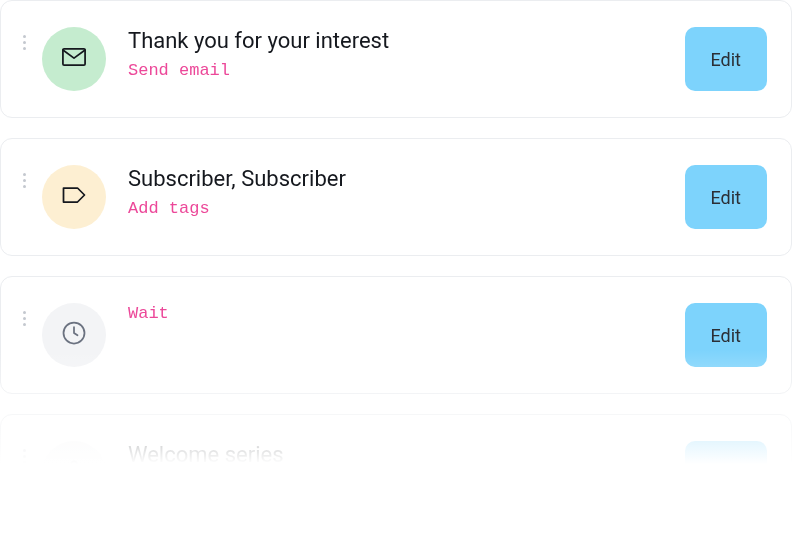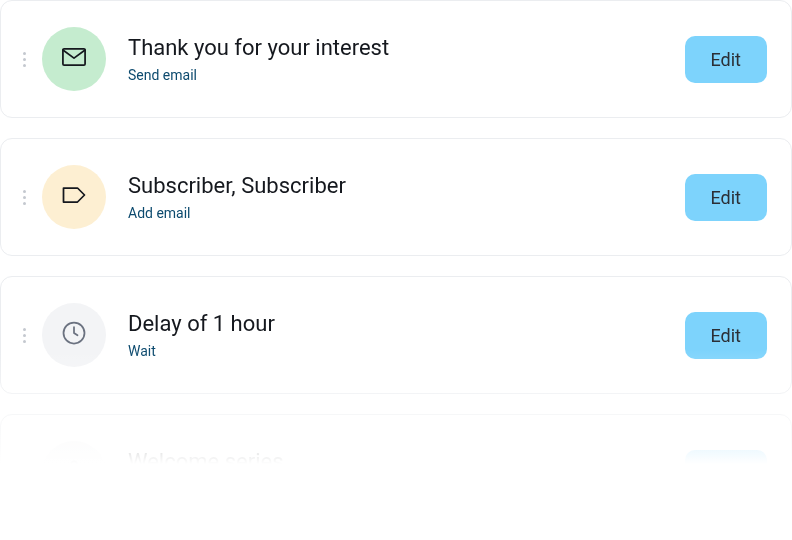--- a/index.html
+++ b/index.html
@@ -11,21 +11,20 @@
       overflow: hidden;
     }
     .list {
       padding: 0;
     }
     .card {
       border: 1px solid #ebedf0;
       border-radius: 12px;
       background: #ffffff;
       display: flex;
-      align-items: center;
       padding: 26px 24px 26px 14px;
       margin: 0 0 20px 0;
     }
     .card:first-child { margin-top: 0; }
     .drag-handle {
       display: flex;
       flex-direction: column;
       gap: 3px;
       padding: 8px 10px 8px 8px;
       cursor: grab;
@@ -56,23 +55,24 @@
       min-width: 0;
     }
     .title {
       font-size: 22px;
       font-weight: 400;
       color: #15181e;
       line-height: 1.3;
       margin-bottom: 4px;
     }
     .subtitle {
-      font-size: 14px;
-      color: #0c4a6e;
+      font-size: 17px;
+      color: #ec4899;
       line-height: 1.3;
+      font-family: Liberation Mono, monospace;
     }
     .edit-btn {
       background: #7dd3fc;
       border: none;
       border-radius: 10px;
       padding: 13px 26px;
       font-size: 18px;
       color: #2b2f36;
       cursor: pointer;
       font-family: inherit;
@@ -121,41 +121,40 @@
     </div>
     <div class="avatar avatar-cream">
       <span>
         <svg viewBox="0 0 24 24" fill="none" stroke="#15181e" stroke-width="1.5" stroke-linejoin="round" stroke-linecap="round">
           <path d="M3 6 H15 L21 12 L15 18 H3 Z"></path>
         </svg>
       </span>
     </div>
     <div class="content">
       <div class="title">Subscriber, Subscriber</div>
-      <div class="subtitle">Add email</div>
+      <div class="subtitle">Add tags</div>
     </div>
     <button class="edit-btn">Edit</button>
   </div>
 
   <div class="card">
     <div class="drag-handle">
       <span class="dot"></span>
         <span class="dot"></span>
         <span class="dot"></span>
     </div>
     <div class="avatar avatar-gray">
       <span>
         <svg viewBox="0 0 24 24" fill="none" stroke="#6b7280" stroke-width="1.5" stroke-linecap="round" stroke-linejoin="round">
           <circle cx="12" cy="12" r="9"></circle>
           <path d="M12 7 V12 L15 14"></path>
         </svg>
       </span>
     </div>
     <div class="content">
-      <div class="title">Delay of 1 hour</div>
       <div class="subtitle">Wait</div>
     </div>
     <button class="edit-btn">Edit</button>
   </div>
 
   <div class="card">
     <div class="drag-handle">
       <span class="dot"></span>
         <span class="dot"></span>
         <span class="dot"></span>

